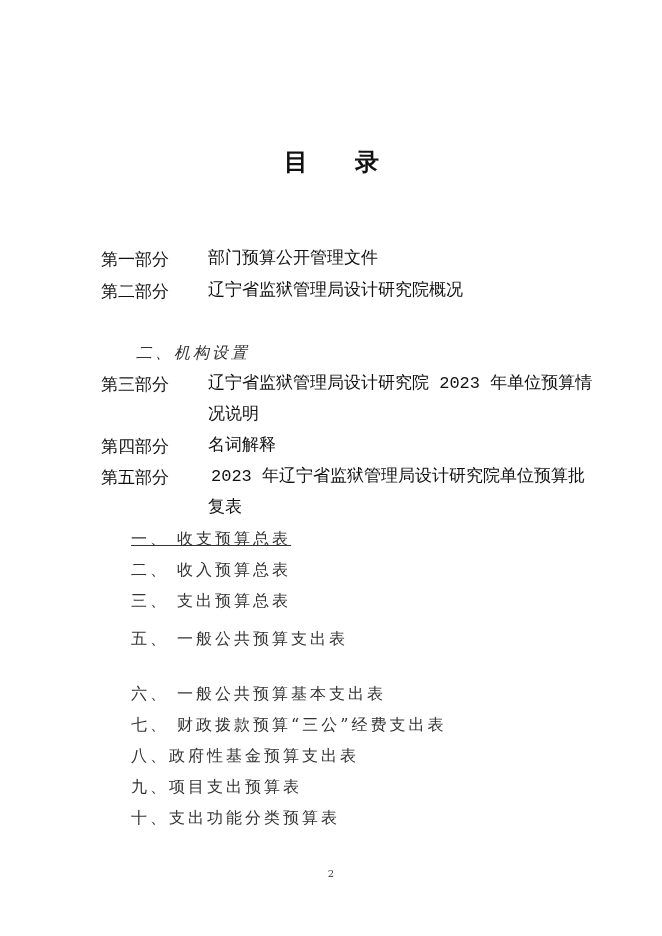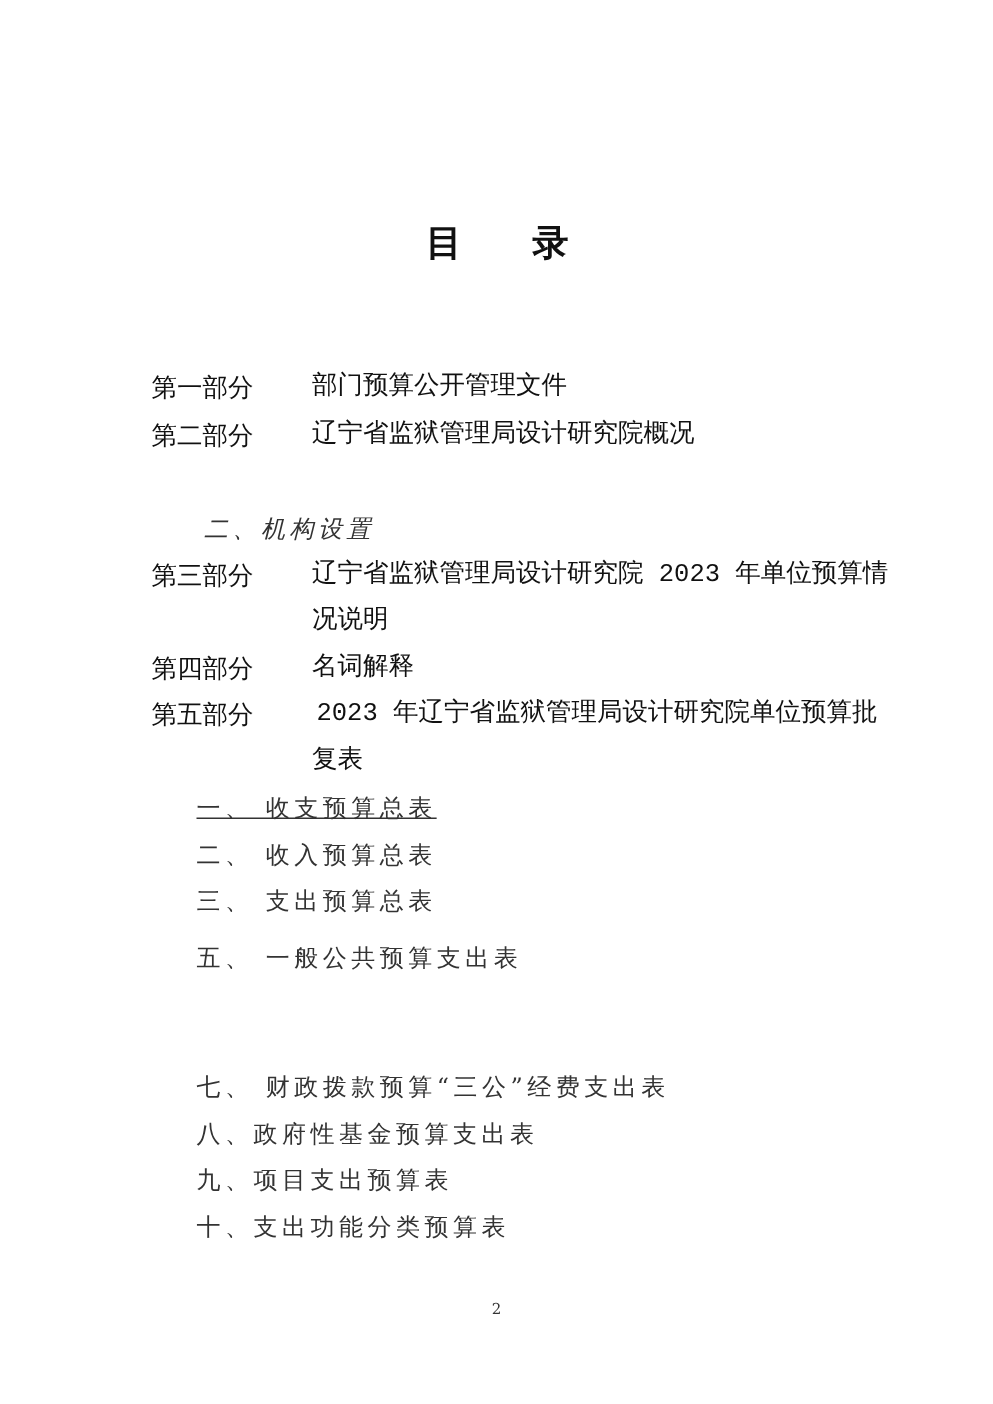--- a/index.html
+++ b/index.html
@@ -112,19 +112,20 @@
     <span class="part-text" style="left:211px;">2023 年辽宁省监狱管理局设计研究院单位预算批</span>
   </div>
   <div class="toc-line" style="top:497px; left:0; width:662px;">
     <span class="part-text">复表</span>
   </div>
 
   <div class="sub-line" style="top:528px; left:131px;text-decoration:underline;">一、 收支预算总表</div>
   <div class="sub-line" style="top:559px; left:131px;">二、 收入预算总表</div>
   <div class="sub-line" style="top:590px; left:131px;">三、 支出预算总表</div>
   <div class="sub-line" style="top:628px; left:131px;">五、 一般公共预算支出表</div>
+  <div class="sub-line" style="top:683px; left:131px;">六、 一般公共预算基本支出表</div>
   <div class="sub-line" style="top:714px; left:131px;">七、 财政拨款预算“三公”经费支出表</div>
   <div class="sub-line" style="top:745px; left:131px;">八、政府性基金预算支出表</div>
   <div class="sub-line" style="top:776px; left:131px;">九、项目支出预算表</div>
   <div class="sub-line" style="top:807px; left:131px;">十、支出功能分类预算表</div>
 
   <div class="page-number">2</div>
 </div>
 
 </body></html>

